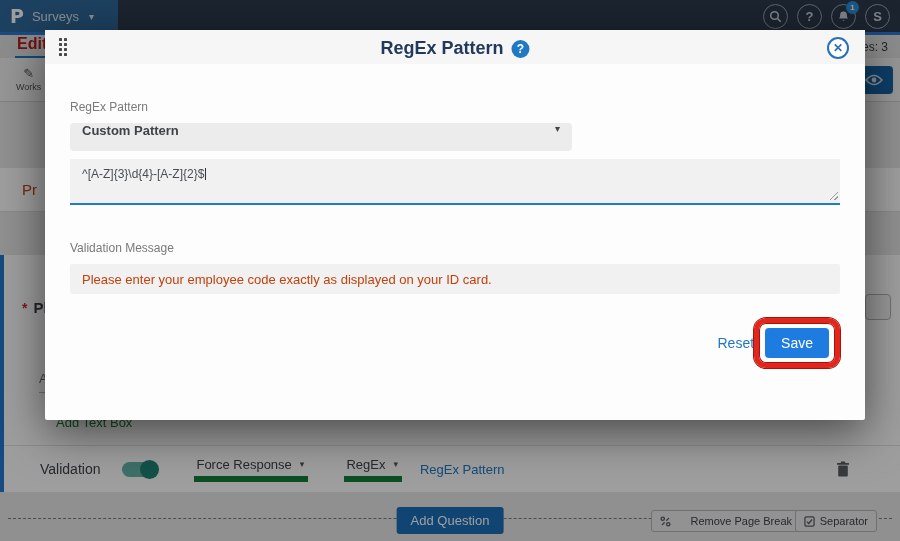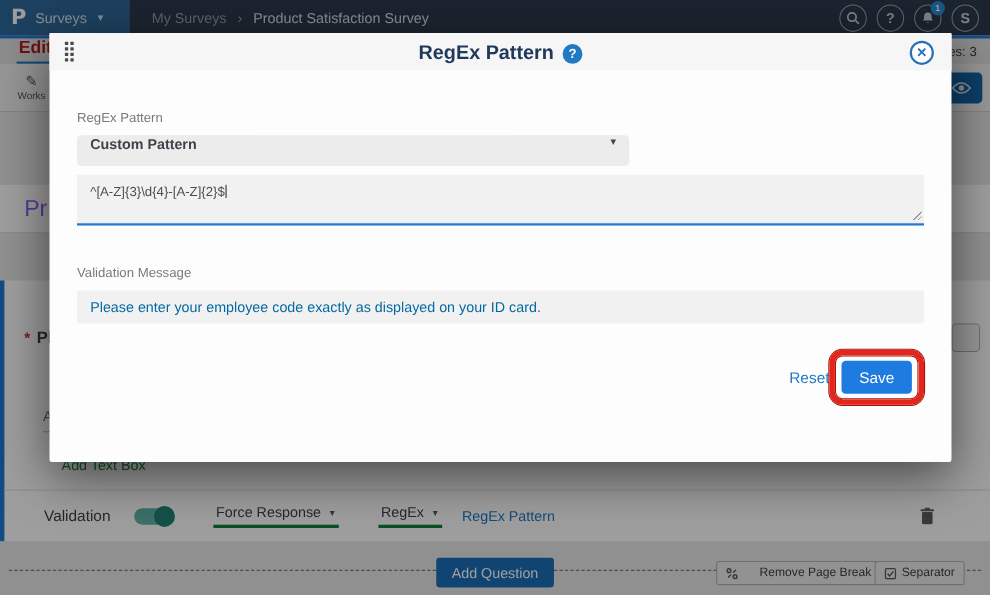--- a/index.html
+++ b/index.html
@@ -30,32 +30,32 @@
   .tab-edit { margin-left:15px; font-size:16px; font-weight:bold; color:#b91c1c; border-bottom:2px solid #2079c3; padding:2px 2px 3px; cursor:pointer; }
   .responses-partial { margin-left:auto; margin-right:12px; font-size:12px; color:#34404c; padding-bottom:4px; }
   .toolbar { height:44px; background:#f2f2f2; border-bottom:1px solid #cfcfcf; display:flex; align-items:center; flex:0 0 auto; }
   .tool-item { display:flex; flex-direction:column; align-items:center; margin-left:16px; color:#555; cursor:pointer; }
   .tool-item .glyph { font-size:13px; line-height:1; }
   .tool-item .lbl { font-size:9px; margin-top:2px; white-space:nowrap; }
   .preview-btn { margin-left:auto; margin-right:7px; width:38px; height:28px; background:#1565a7;
     border:none; border-radius:4px; display:flex; align-items:center; justify-content:center; cursor:pointer; }
   .content { flex:1 1 auto; background:#e8e8e8; position:relative; }
   .title-card { position:absolute; left:0; right:0; top:66px; height:44px; background:#fff; border-bottom:1px solid #ddd; display:flex; align-items:center; }
-  .survey-title-partial { margin-left:22px; color:#8b5cf6; font-size:21px; }
+  .survey-title-partial { margin-left:22px; color:#c2410c; font-size:15px; }
   .question-card { position:absolute; left:0; right:0; top:153px; height:237px; background:#fff; border-left:4px solid #1f7ad2; }
   .q-title { position:absolute; top:44px; left:18px; font-size:15px; font-weight:bold; color:#3a3f44; }
   .q-required { color:#c9302c; margin-right:6px; font-size:14px; }
   .q-answer { position:absolute; top:116px; left:35px; font-size:13px; color:#6d737a; border-bottom:1px solid #b9bfc4; padding:0 55px 6px 0; }
   .add-text-box { position:absolute; top:160px; left:52px; font-size:13px; color:#15803d; cursor:pointer; }
   .validation-row { position:absolute; left:0; right:0; bottom:0; height:47px; border-top:1px solid #e2e2e2;
     display:flex; align-items:center; }
   .validation-label { margin-left:36px; font-size:14px; color:#3d434a; }
   .toggle { margin-left:22px; width:36px; height:15px; border-radius:8px; background:#63b3a9; position:relative; cursor:pointer; flex:0 0 auto; }
   .toggle .knob { position:absolute; right:-1px; top:-2px; width:19px; height:19px; border-radius:50%; background:#218377; }
-  .mini-select { font-size:13px; color:#3d434a; border-bottom:3px solid #15803d; padding:0 4px 4px 2px; cursor:pointer; display:flex; align-items:center; gap:8px; }
+  .mini-select { font-size:13px; color:#3d434a; border-bottom:6px solid #15803d; padding:0 4px 4px 2px; cursor:pointer; display:flex; align-items:center; gap:8px; }
   .mini-select .caret { font-size:9px; color:#555; }
   .fr-select { margin-left:36px; }
   .rx-select { margin-left:36px; }
   .regex-pattern-link { margin-left:18px; font-size:13px; color:#2079c3; cursor:pointer; }
   .trash { margin-left:auto; margin-right:50px; cursor:pointer; display:flex; }
   .footer-bar { height:36px; flex:0 0 auto; position:relative; background:#e8e8e8; }
   .footer-dash { position:absolute; left:8px; right:8px; top:13px; border-top:1px dashed #7d7d7d; }
   .add-question-btn { position:absolute; left:50%; transform:translateX(-50%); top:2px; background:#1a6fb9; color:#fff;
     border:none; border-radius:3px; font-size:13px; padding:6px 14px; cursor:pointer; }
   .mini-btn { position:absolute; top:5px; background:#ececec; border:1px solid #b5b5b5; border-radius:3px;
@@ -87,43 +87,38 @@
     display:flex; padding:0 12px; cursor:pointer; }
   .select-value { font-size:13px; color:#3d434a; font-weight:600; }
   .select-box .caret { margin-left:auto; font-size:10px; color:#444; }
   .textarea-box { margin-top:8px; width:100%; height:46px; background:#f1f1f1; border-bottom:2px solid #1f7ad2;
     padding:8px 12px; font-size:12px; color:#4a4f55; position:relative; cursor:text; }
   .cursor-bar { display:inline-block; width:1px; height:12px; background:#333; vertical-align:-2px; margin-left:1px; }
   .resize-grip { position:absolute; right:2px; bottom:3px; width:9px; height:9px;
     background:repeating-linear-gradient(-45deg, transparent 0 2px, #9a9a9a 2px 3px);
     clip-path:polygon(100% 0, 100% 100%, 0 100%); cursor:nwse-resize; }
   .input-box { margin-top:9px; width:100%; height:30px; background:#f1f1f1; border-radius:2px;
-    display:flex; align-items:center; padding:0 12px; font-size:13px; color:#0369a1; cursor:text; }
+    display:flex; align-items:center; padding:0 12px; font-size:13px; color:#c2410c; cursor:text; }
   .modal-actions { display:flex; align-items:center; justify-content:flex-end; margin-top:24px; padding-bottom:10px; }
   .reset-link { font-size:14px; color:#2079c3; cursor:pointer; }
   .save-annotation { border:5px solid #e2261c; border-radius:12px; padding:5px 6px;
     box-shadow:inset 0 0 0 1px #a81309, 0 0 0 1px #a81309; }
   .save-btn { background:#1e7be0; color:#fff; border:none; border-radius:4px; font-size:14px; padding:7px 16px; cursor:pointer; }
   svg { display:block; }
 </style>
 </head>
 <body>
 
 <div class="app">
 
   <div class="navbar">
     <div class="brand">
       <span class="logo">P</span>
       <span class="brand-label">Surveys</span>
       <span class="caret">▾</span>
-    </div>
-    <div class="breadcrumb">
-      <span class="crumb-parent">My Surveys</span>
-      <span class="crumb-sep">›</span>
-      <span class="crumb-current">Product Satisfaction Survey</span>
     </div>
     <div class="nav-right">
       <div class="nav-circle">
         <svg width="13" height="13" viewBox="0 0 13 13">
           <circle cx="5.5" cy="5.5" r="3.8" fill="none" stroke="#ccd4da" stroke-width="1.6"></circle>
           <line x1="8.6" y1="8.6" x2="11.8" y2="11.8" stroke="#ccd4da" stroke-width="1.6"></line>
         </svg>
       </div>
       <div class="nav-circle">
         <span>?</span>

